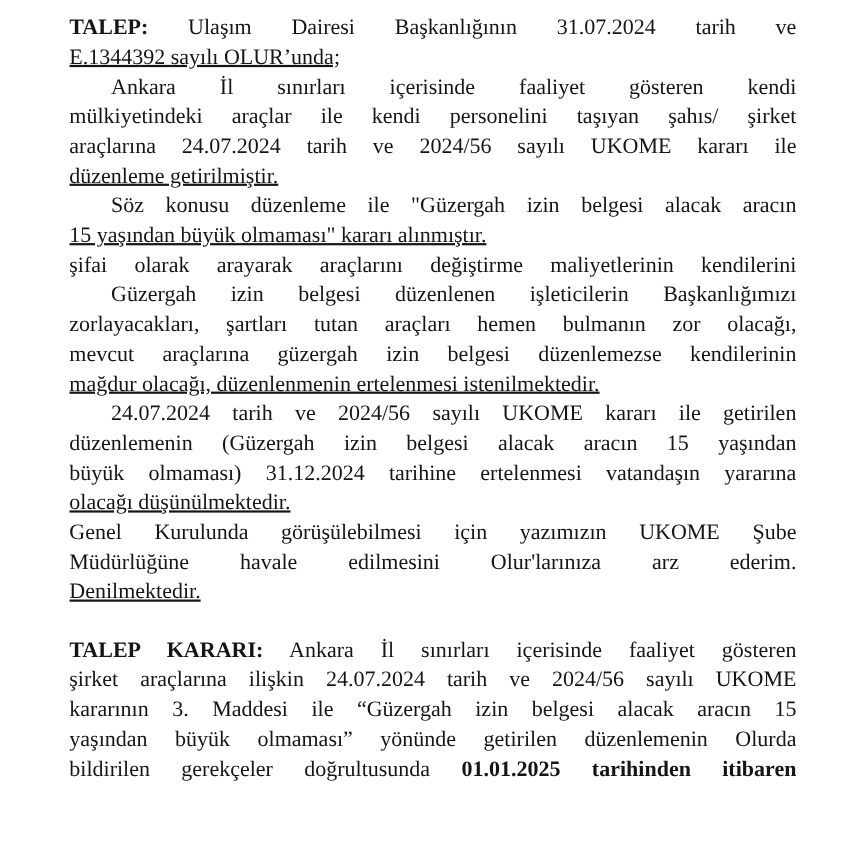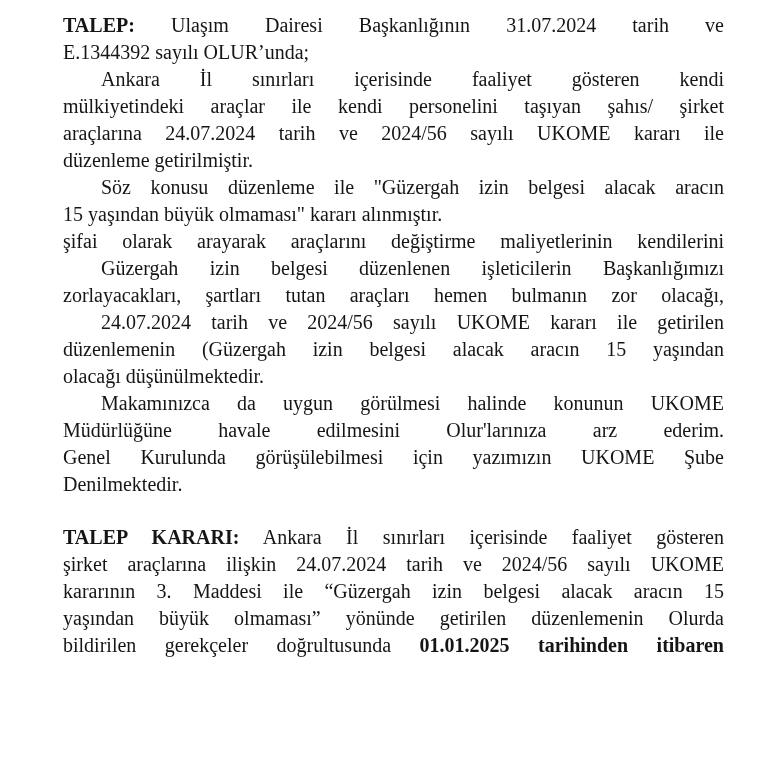--- a/index.html
+++ b/index.html
@@ -20,20 +20,21 @@
   }
   .line {
     height: 27px;
     line-height: 27px;
     text-align: justify;
     text-align-last: justify;
     overflow: hidden;
   }
   .line.end {
     text-align-last: left;
+    text-decoration: underline;
   }
   .line.indent {
     padding-left: 38px;
   }
   .line.gap {
     margin-top: 26px;
   }
   .seg { font-weight: normal; }
   .seg.bold { font-weight: bold; }
 </style>
@@ -46,26 +47,28 @@
       <div class="line end"><span class="seg">E.1344392 sayılı OLUR’unda;</span></div>
       <div class="line indent"><span class="seg">Ankara İl sınırları içerisinde faaliyet gösteren kendi</span></div>
       <div class="line"><span class="seg">mülkiyetindeki araçlar ile kendi personelini taşıyan şahıs/ şirket</span></div>
       <div class="line"><span class="seg">araçlarına 24.07.2024 tarih ve 2024/56 sayılı UKOME kararı ile</span></div>
       <div class="line end"><span class="seg">düzenleme getirilmiştir.</span></div>
       <div class="line indent"><span class="seg">Söz konusu düzenleme ile "Güzergah izin belgesi alacak aracın</span></div>
       <div class="line end"><span class="seg">15 yaşından büyük olmaması" kararı alınmıştır.</span></div>
       <div class="line"><span class="seg">şifai olarak arayarak araçlarını değiştirme maliyetlerinin kendilerini</span></div>
       <div class="line indent"><span class="seg">Güzergah izin belgesi düzenlenen işleticilerin Başkanlığımızı</span></div>
       <div class="line"><span class="seg">zorlayacakları, şartları tutan araçları hemen bulmanın zor olacağı,</span></div>
+      <div class="line"><span class="seg">mevcut araçlarına güzergah izin belgesi düzenlemezse kendilerinin</span></div>
+      <div class="line end"><span class="seg">mağdur olacağı, düzenlenmenin ertelenmesi istenilmektedir.</span></div>
       <div class="line indent"><span class="seg">24.07.2024 tarih ve 2024/56 sayılı UKOME kararı ile getirilen</span></div>
       <div class="line"><span class="seg">düzenlemenin (Güzergah izin belgesi alacak aracın 15 yaşından</span></div>
+      <div class="line"><span class="seg">büyük olmaması) 31.12.2024 tarihine ertelenmesi vatandaşın yararına</span></div>
       <div class="line end"><span class="seg">olacağı düşünülmektedir.</span></div>
-      <div class="line indent"><span class="seg">Makamınızca da uygun görülmesi halinde konunun UKOME</span></div>
+      <div class="line"><span class="seg">Genel Kurulunda görüşülebilmesi için yazımızın UKOME Şube</span></div>
       <div class="line"><span class="seg">Müdürlüğüne havale edilmesini Olur'larınıza arz ederim.</span></div>
-      <div class="line"><span class="seg">Genel Kurulunda görüşülebilmesi için yazımızın UKOME Şube</span></div>
       <div class="line end"><span class="seg">Denilmektedir.</span></div>
       <div class="line gap"><span class="seg bold">TALEP KARARI:</span><span class="seg"> Ankara İl sınırları içerisinde faaliyet gösteren</span></div>
       <div class="line"><span class="seg">şirket araçlarına ilişkin 24.07.2024 tarih ve 2024/56 sayılı UKOME</span></div>
       <div class="line"><span class="seg">kararının 3. Maddesi ile “Güzergah izin belgesi alacak aracın 15</span></div>
       <div class="line"><span class="seg">yaşından büyük olmaması” yönünde getirilen düzenlemenin Olurda</span></div>
       <div class="line"><span class="seg">bildirilen gerekçeler doğrultusunda </span><span class="seg bold">01.01.2025 tarihinden itibaren</span></div>
     </div>
 </div>
 
 </body></html>

